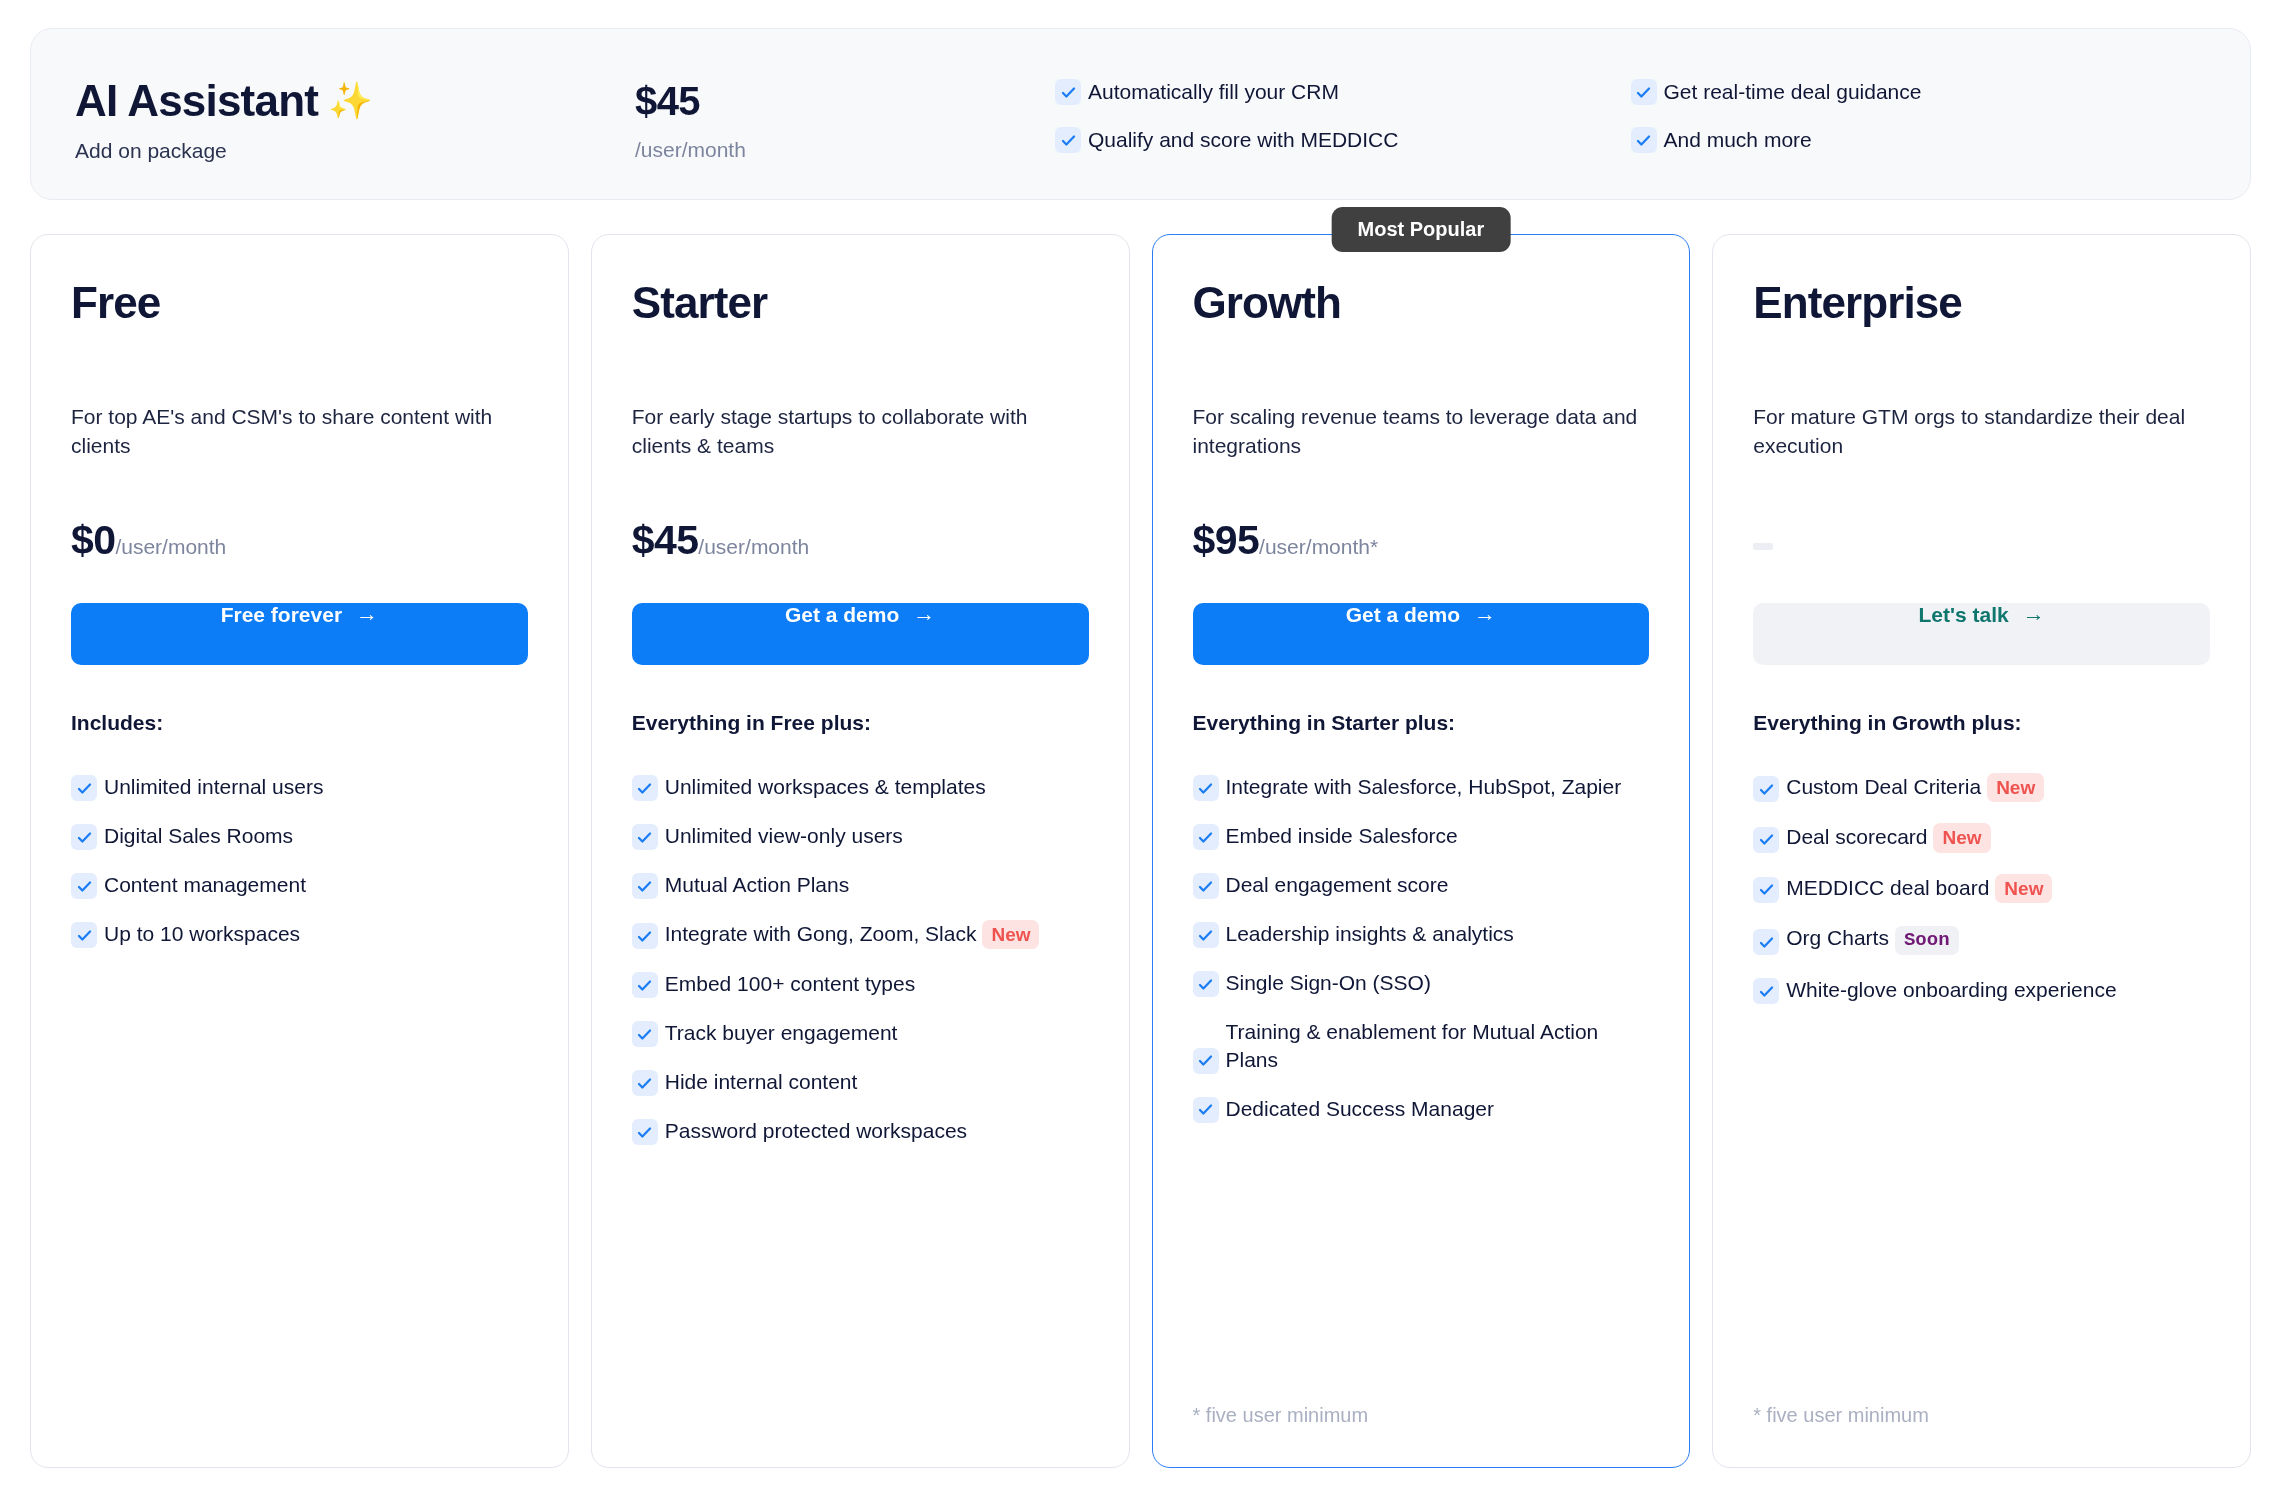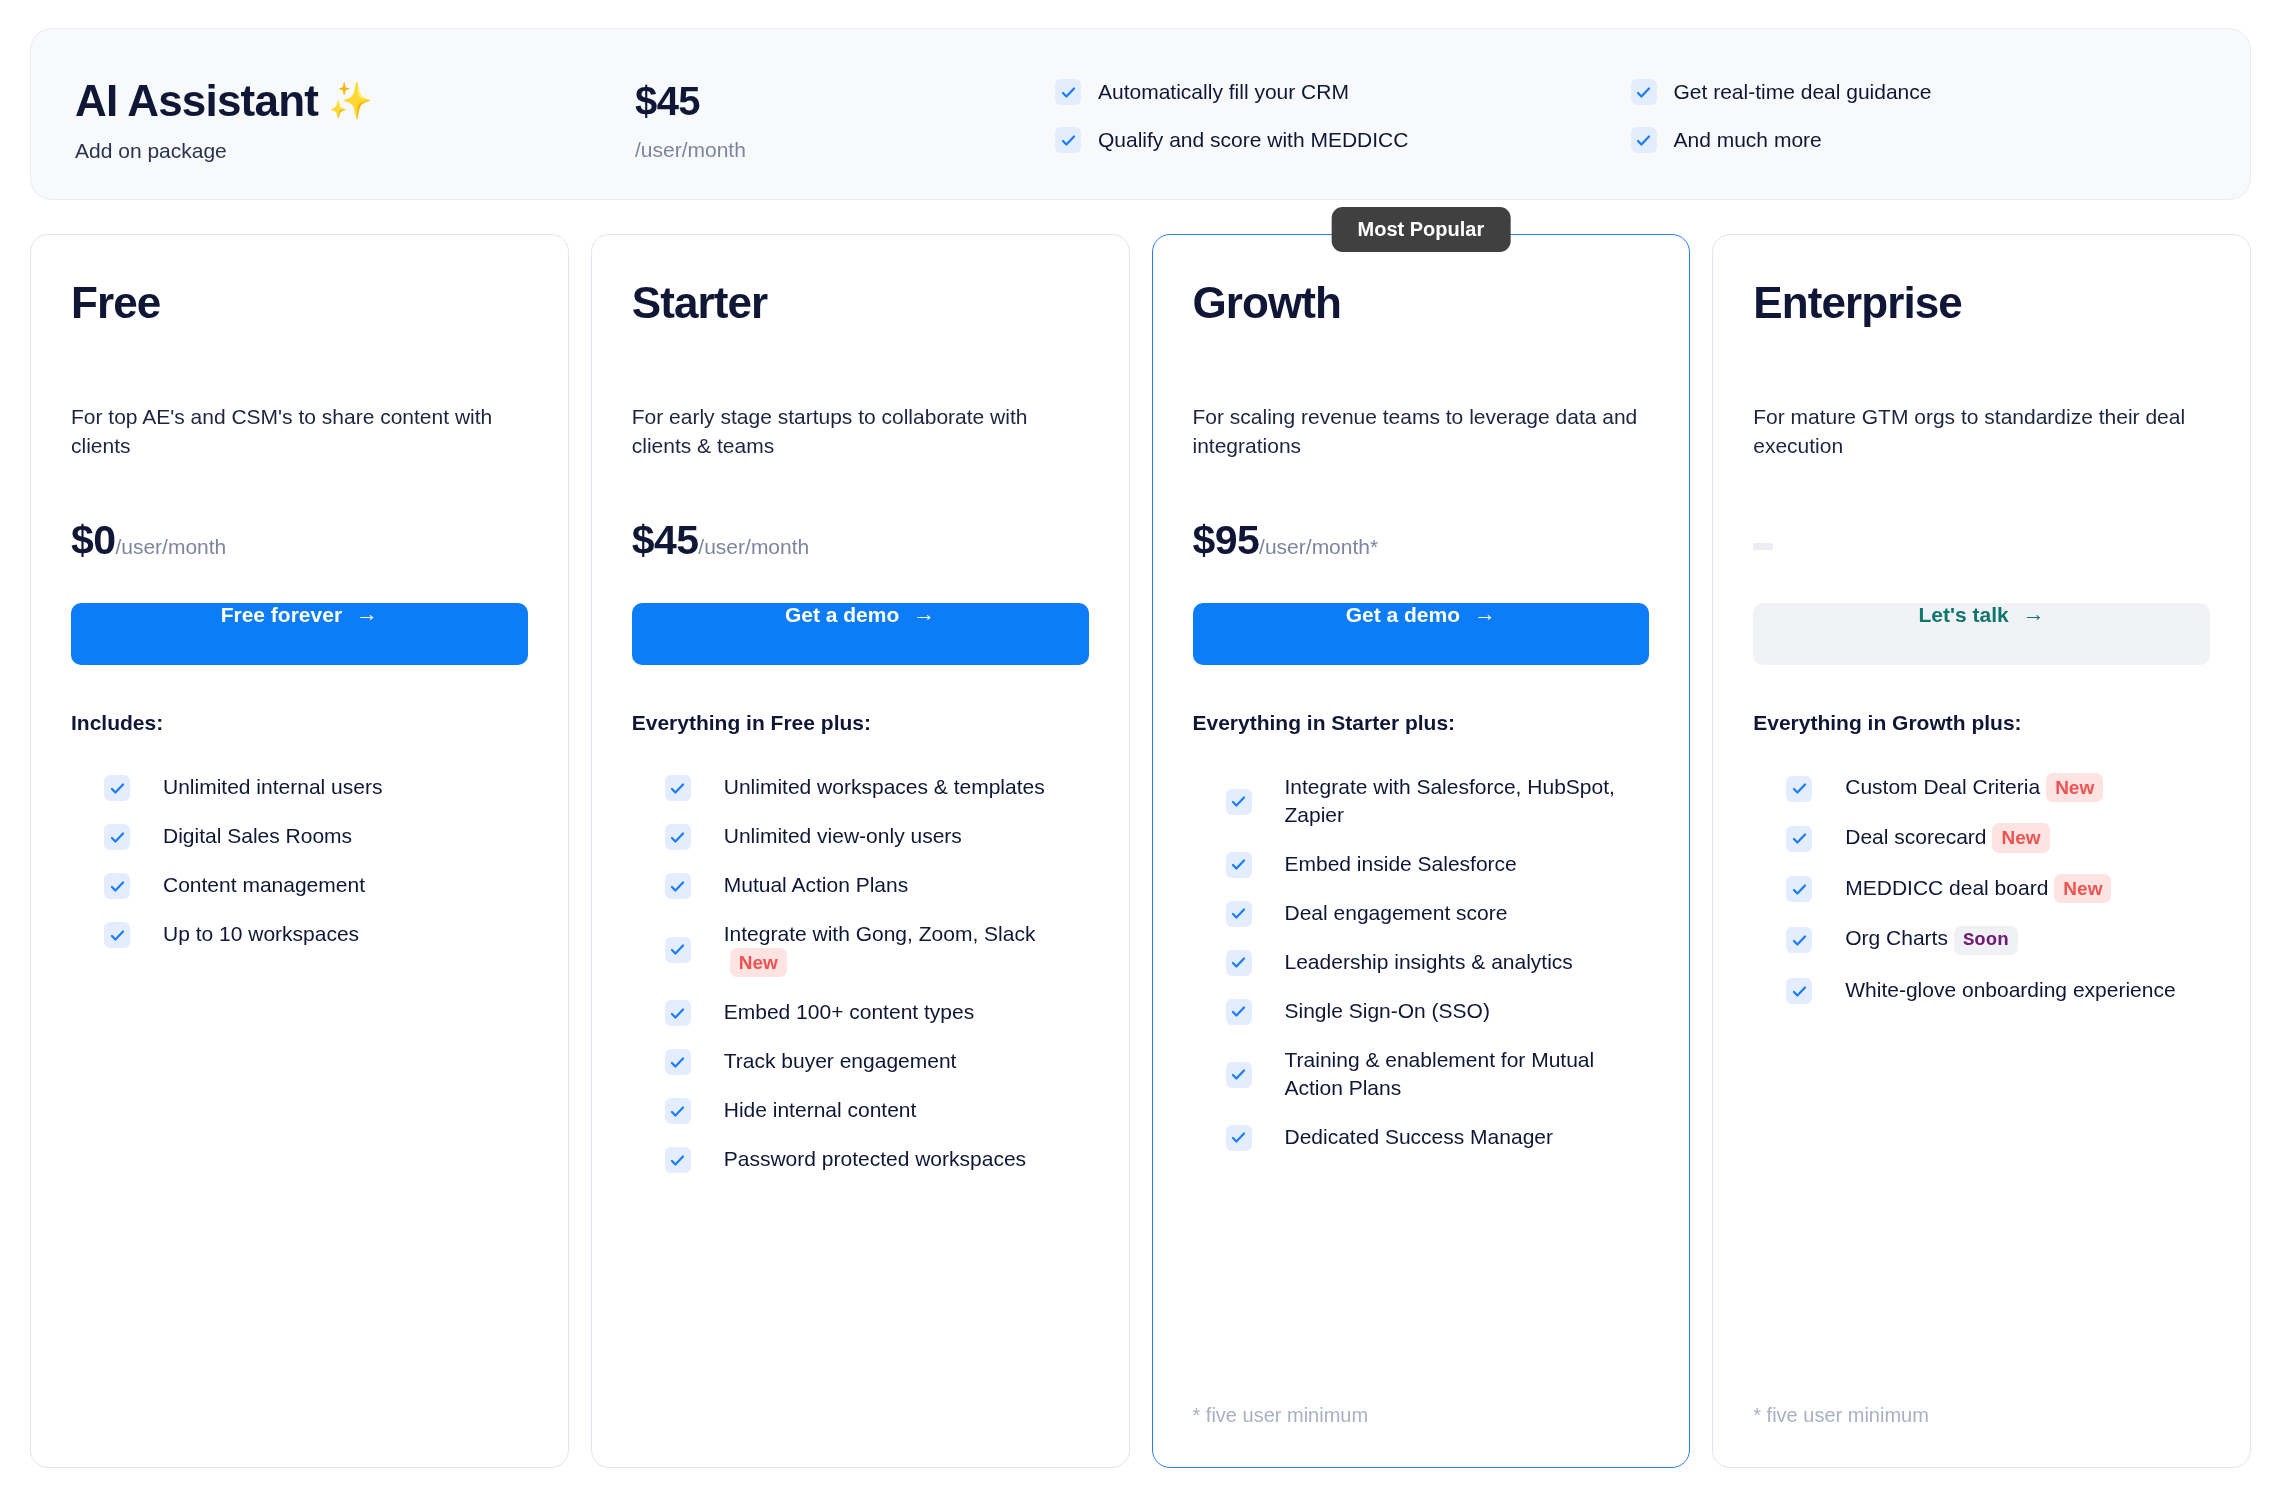--- a/index.html
+++ b/index.html
@@ -71,21 +71,21 @@
   .addon-feats {
     display: flex;
     flex: 1;
     gap: 0;
     padding-top: 4px;
   }
   .addon-feat-col { flex: 0 0 50%; display: flex; flex-direction: column; gap: 22px; }
   .addon-feat {
     display: flex;
     align-items: center;
-    gap: 17px;
+    gap: 7px;
     font-size: 21px;
     color: #101736;
   }
 
   
   .chk {
     width: 26px; height: 26px;
     flex: 0 0 26px;
     border-radius: 6px;
     background: #e3edfd;
@@ -204,26 +204,25 @@
   }
 
   .feat-list {
     display: flex;
     flex-direction: column;
     gap: 21px;
     flex: 1;
   }
   .feat {
     display: flex;
-    align-items: center;
-    gap: 33px;
+    align-items: flex-end;
+    gap: 7px;
     font-size: 21px;
     line-height: 1.33;
     color: #101736;
-    margin-left: 33px;
   }
   .feat .chk { margin-top: 2px; }
   .feat-text { flex: 1; }
 
   .badge {
     display: inline-block;
     font-size: 19px;
     font-weight: 600;
     padding: 2px 9px;
     border-radius: 7px;

